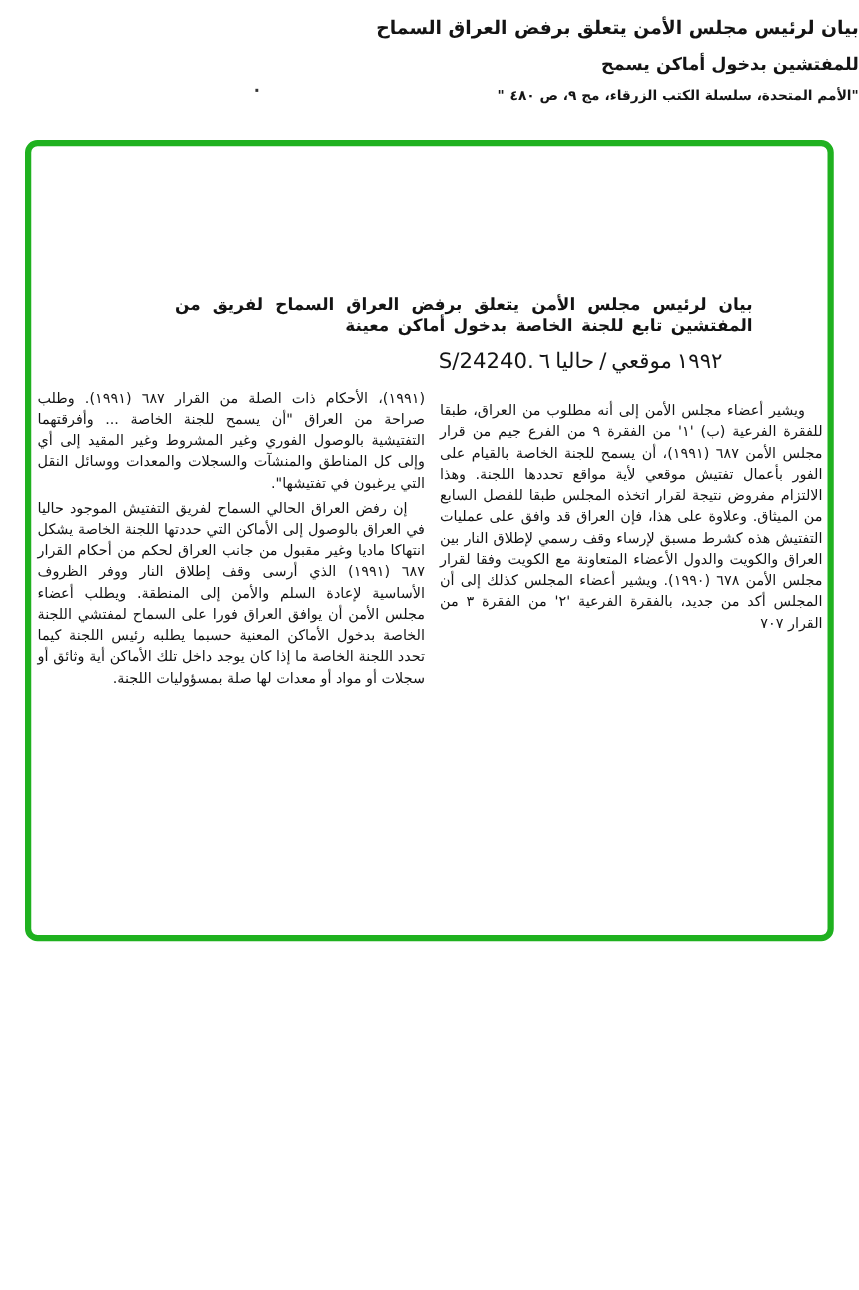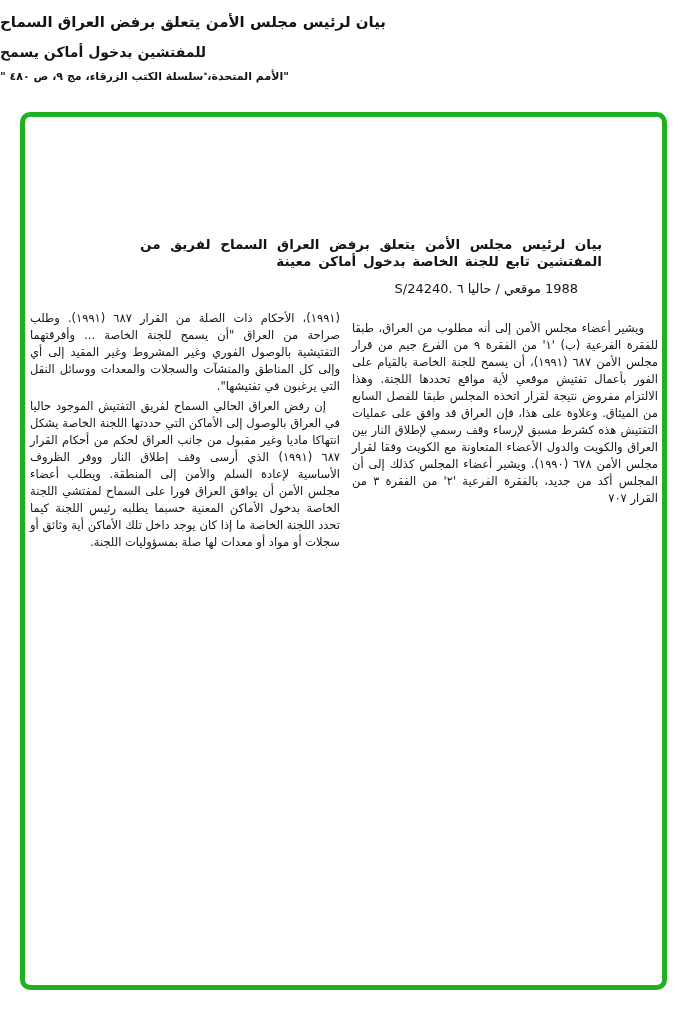--- a/index.html
+++ b/index.html
@@ -8,21 +8,21 @@
     background:#ffffff;
     font-family:"DejaVu Sans", sans-serif;
     color:#141414;
     position:relative;
     overflow:hidden;
   }
   
   .outer-header{
     position:absolute;
     left:0; top:0; width:687px;
-    text-align:left;
+    text-align:right;
     direction:rtl;
   }
   .oh-line1{
     margin-top:12px;
     font-size:15px;
     font-weight:bold;
     line-height:20px;
   }
   .oh-line2{
     margin-top:11px;
@@ -40,21 +40,21 @@
     position:absolute;
     left:203px; top:66px;
     font-size:13px;
     font-weight:bold;
     color:#333;
   }
   
   .green-frame{
     position:absolute;
     left:20px; top:112px;
-    width:647px; height:878px;
+    width:647px; height:641px;
     box-sizing:border-box;
     border:5px solid #1fb11f;
     border-radius:10px;
     background:#ffffff;
   }
   
   .doc-title{
     position:absolute;
     left:115px; top:119px;
     width:462px;
@@ -71,21 +71,21 @@
   .doc-title .t2{
     text-align:right;
   }
   .doc-ref{
     position:absolute;
     top:165px;
     right:84px;
     display:flex;
     direction:ltr;
     gap:4px;
-    font-size:13px;
+    font-size:17px;
     line-height:14px;
     white-space:nowrap;
   }
   .body-col{
     position:absolute;
     top:193px;
     direction:rtl;
     text-align:justify;
     font-size:11.5px;
     line-height:17px;
@@ -113,21 +113,21 @@
     <div class="t1">بيان لرئيس مجلس الأمن يتعلق برفض العراق السماح لفريق من</div>
     <div class="t2">المفتشين تابع للجنة الخاصة بدخول أماكن معينة</div>
   </div>
 
   <div class="doc-ref">
     <span>S/24240.</span>
     <span>٦</span>
     <span>حاليا</span>
     <span>/</span>
     <span>موقعي</span>
-    <span>1988</span>
+    <span>١٩٩٢</span>
   </div>
 
   <div class="body-col col-right">
     <p class="para indent">ويشير أعضاء مجلس الأمن إلى أنه مطلوب من العراق، طبقا للفقرة الفرعية (ب) '١' من الفقرة ٩ من الفرع جيم من قرار مجلس الأمن ٦٨٧ (١٩٩١)، أن يسمح للجنة الخاصة بالقيام على الفور بأعمال تفتيش موقعي لأية مواقع تحددها اللجنة. وهذا الالتزام مفروض نتيجة لقرار اتخذه المجلس طبقا للفصل السابع من الميثاق. وعلاوة على هذا، فإن العراق قد وافق على عمليات التفتيش هذه كشرط مسبق لإرساء وقف رسمي لإطلاق النار بين العراق والكويت والدول الأعضاء المتعاونة مع الكويت وفقا لقرار مجلس الأمن ٦٧٨ (١٩٩٠). ويشير أعضاء المجلس كذلك إلى أن المجلس أكد من جديد، بالفقرة الفرعية '٢' من الفقرة ٣ من القرار ٧٠٧</p>
   </div>
 
   <div class="body-col col-left">
     <p class="para">(١٩٩١)، الأحكام ذات الصلة من القرار ٦٨٧ (١٩٩١). وطلب صراحة من العراق "أن يسمح للجنة الخاصة ... وأفرقتهما التفتيشية بالوصول الفوري وغير المشروط وغير المقيد إلى أي وإلى كل المناطق والمنشآت والسجلات والمعدات ووسائل النقل التي يرغبون في تفتيشها".</p>
     <p class="para indent">إن رفض العراق الحالي السماح لفريق التفتيش الموجود حاليا في العراق بالوصول إلى الأماكن التي حددتها اللجنة الخاصة يشكل انتهاكا ماديا وغير مقبول من جانب العراق لحكم من أحكام القرار ٦٨٧ (١٩٩١) الذي أرسى وقف إطلاق النار ووفر الظروف الأساسية لإعادة السلم والأمن إلى المنطقة. ويطلب أعضاء مجلس الأمن أن يوافق العراق فورا على السماح لمفتشي اللجنة الخاصة بدخول الأماكن المعنية حسبما يطلبه رئيس اللجنة كيما تحدد اللجنة الخاصة ما إذا كان يوجد داخل تلك الأماكن أية وثائق أو سجلات أو مواد أو معدات لها صلة بمسؤوليات اللجنة.</p>
   </div>

